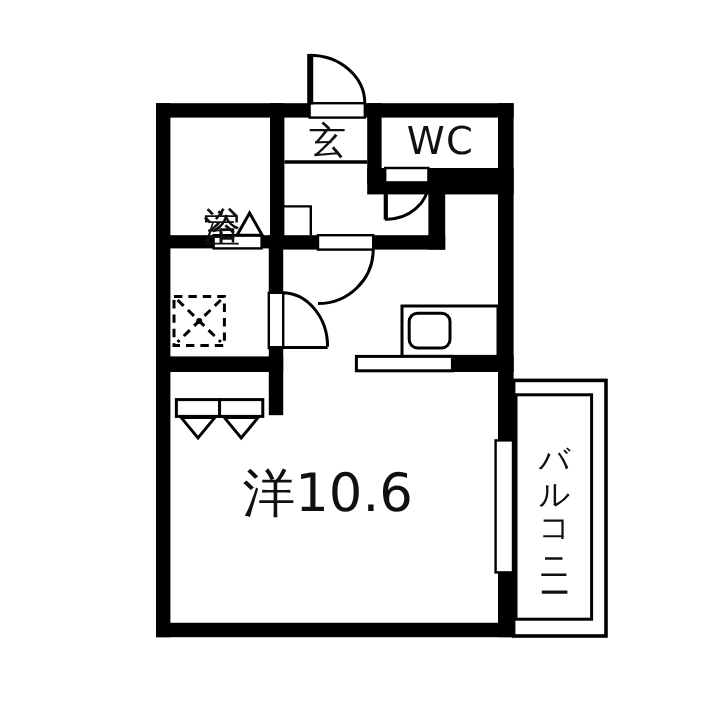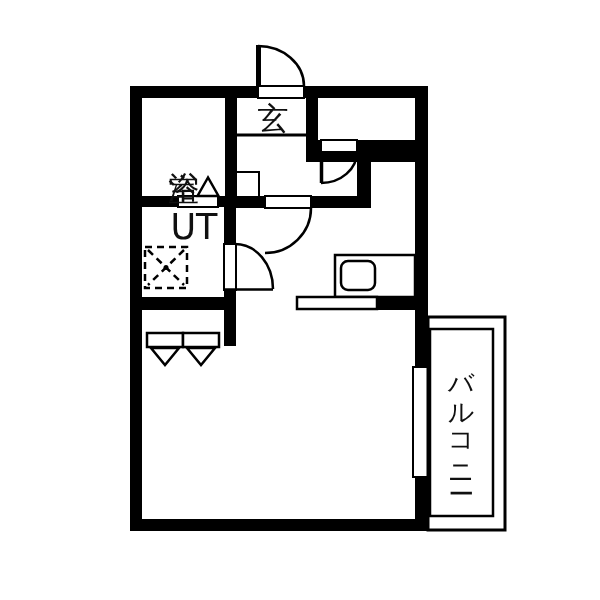--- a/index.html
+++ b/index.html
@@ -87,19 +87,20 @@
 
     <rect x="413" y="367" width="16" height="110" fill="#ffffff" stroke="#000000" stroke-width="2"></rect>
     <rect x="428" y="317" width="77" height="213" fill="none" stroke="#000000" stroke-width="3"></rect>
     <rect x="430" y="329" width="63" height="187" fill="none" stroke="#000000" stroke-width="2.5"></rect>
   </svg>
 
   <div class="lbl lbl-bathroom v" style="left:184px; top:148px;">浴室</div>
 
   <div class="lbl lbl-entrance" style="left:273px; top:118px;">玄</div>
 
-
-  <div class="lbl lbl-utility" style="left:194px; top:227px;">UT</div>
+  <div class="lbl lbl-toilet" style="left:367px; top:118px;">WC</div>
 
 
+
+  <div class="lbl lbl-living" style="left:273px; top:412px;">洋10.6</div>
 
   <div class="lbl lbl-balcony v" style="left:461px; top:418px;">バルコニー</div>
 </div>
 
 </body></html>

